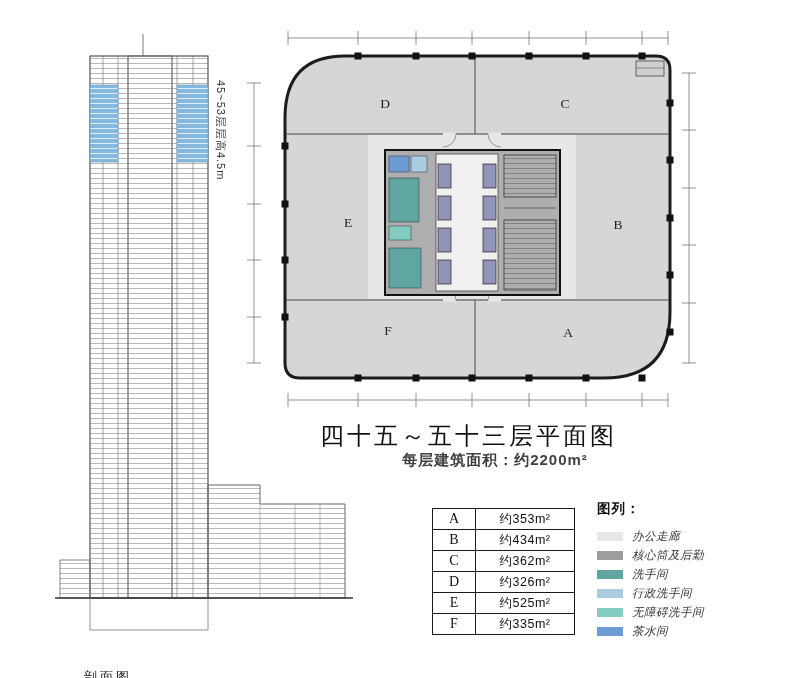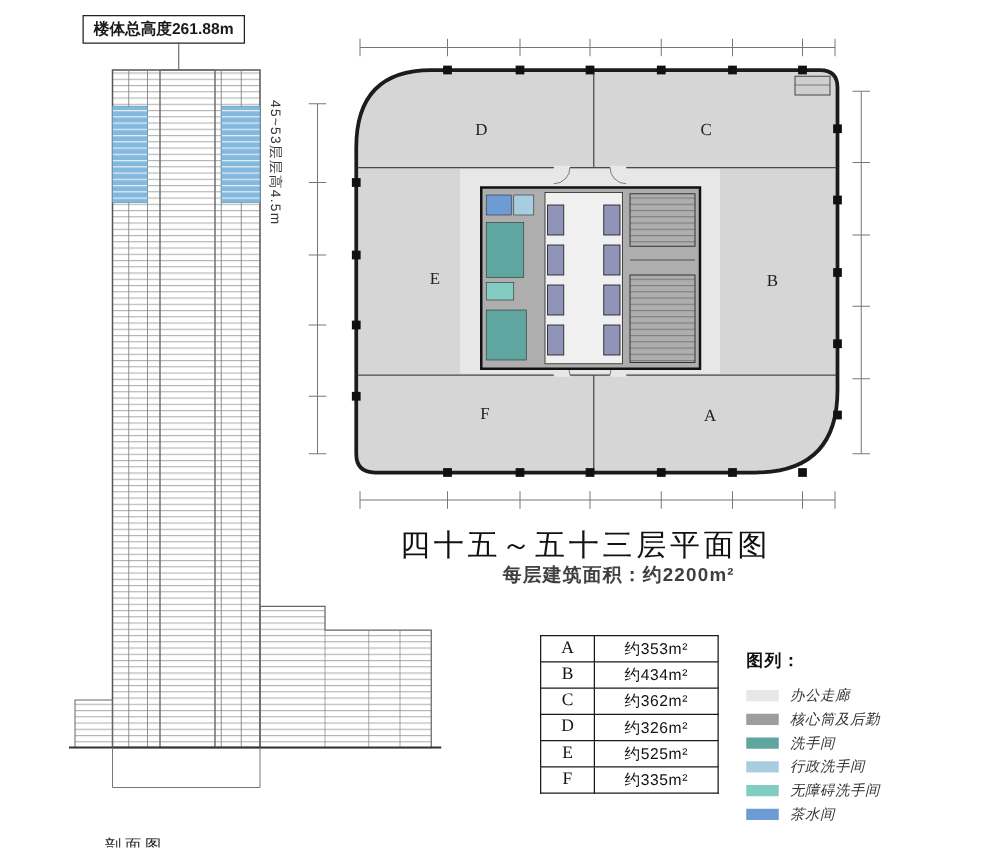--- a/index.html
+++ b/index.html
@@ -8,33 +8,32 @@
   .abs{position:absolute;}
   #height-label{left:66px;top:12px;border:1.5px solid #222;padding:2px 8px;font-size:12.5px;font-weight:600;color:#1a1a1a;background:#fff;white-space:nowrap;}
   #floors-label{left:228px;top:80px;font-size:11px;color:#333;transform:rotate(90deg);transform-origin:0 0;white-space:nowrap;letter-spacing:1px;}
   #section-caption{left:84px;top:644px;font-size:13px;color:#222;letter-spacing:3px;margin-top:24px;}
   #plan-title{left:320px;top:420px;width:350px;text-align:left;font-size:24px;font-weight:normal;color:#111;letter-spacing:3px;}
   #plan-subtitle{left:320px;top:451px;width:350px;text-align:center;font-size:15px;font-weight:600;color:#404040;letter-spacing:1px;}
   #area-table{left:432px;top:508px;border-collapse:collapse;background:#fff;}
   #area-table td{border:1px solid #1a1a1a;height:20px;text-align:center;padding:0 2px;}
   #area-table td.zone{width:38px;font-family:"Liberation Serif","DejaVu Serif",serif;font-size:14px;color:#111;}
   #area-table td.area{width:94px;font-size:12.5px;color:#111;letter-spacing:0.5px;}
-  #legend{left:597px;top:520px;width:195px;}
+  #legend{left:597px;top:500px;width:195px;}
   #legend-title{font-size:13.5px;font-weight:bold;color:#111;margin-bottom:9px;letter-spacing:1px;}
   .legend-item{display:flex;align-items:center;height:19px;font-style:italic;}
   .legend-swatch{width:26px;height:9px;margin-right:9px;flex:0 0 auto;}
   .legend-label{font-size:11.5px;color:#333;letter-spacing:0.5px;}
   svg text{font-family:"Liberation Serif","DejaVu Serif",serif;}
 </style>
 </head>
 <body>
 
 <div id="canvas">
 
-  <div class="abs" id="height-label">楼体总高度261.88m</div>
   <div class="abs" id="floors-label">45~53层层高4.5m</div>
   <div class="abs" id="section-caption">剖面图</div>
 
   <svg class="abs" style="left:55px;top:8px" width="300" height="662" viewBox="0 0 300 662">
     <defs>
       <pattern id="floors" width="6" height="5" patternUnits="userSpaceOnUse">
         <path d="M0 0.5 H6" stroke="#9a9a9a" stroke-width="0.7"></path>
       </pattern>
       <pattern id="floorsBlue" width="6" height="5" patternUnits="userSpaceOnUse">
         <rect width="6" height="5" fill="#85b8dd"></rect>

